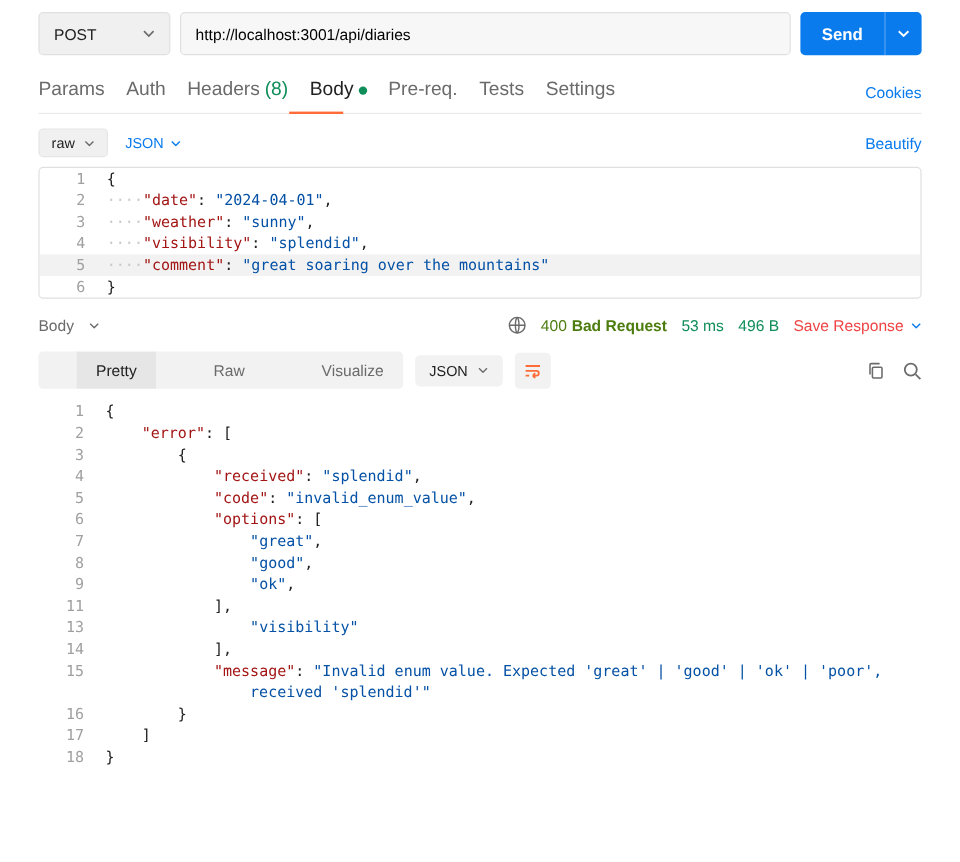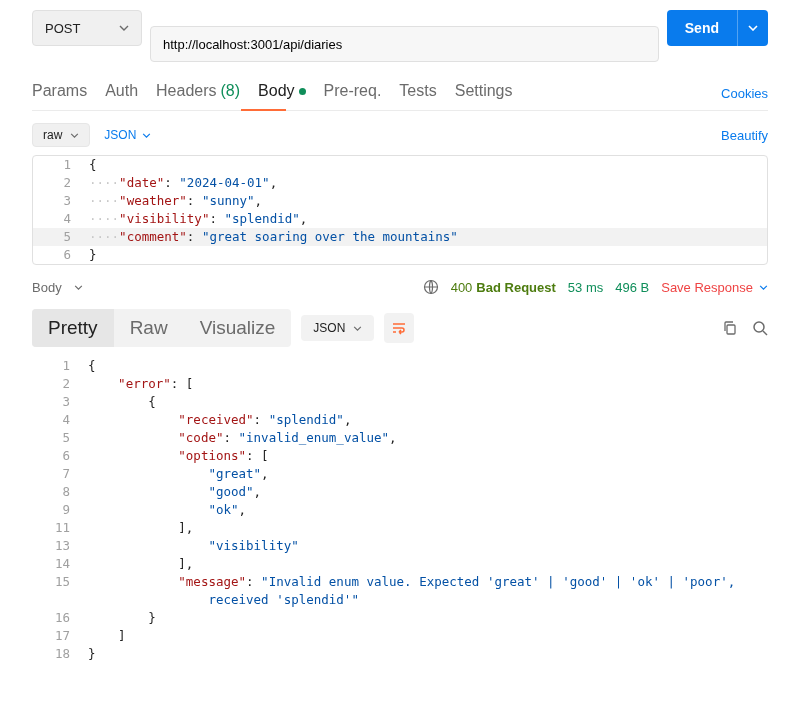--- a/index.html
+++ b/index.html
@@ -1,21 +1,21 @@
 <!DOCTYPE html>
 <html><head>
 <meta charset="utf-8">
 <style>
 * { box-sizing: border-box; margin: 0; padding: 0; }
 body { font-family: -apple-system, BlinkMacSystemFont, "Segoe UI", sans-serif; font-size: 13px; color: #212121; background: #fff; width: 800px; }
 .container { padding: 10px 32px; }
 
 .request-row { display: flex; gap: 8px; align-items: stretch; margin-bottom: 14px; }
 .method-select { display: flex; align-items: center; padding: 0 12px; background: #f0f0f0; border: 1px solid #e0e0e0; border-radius: 4px; width: 110px; justify-content: space-between; cursor: pointer; height: 36px; }
-.url-input { flex: 1; border: 1px solid #e0e0e0; border-radius: 4px; background: #f7f7f7; padding: 0 12px; height: 36px; font-size: 13px; margin-top: 16px; }
+.url-input { flex: 1; border: 1px solid #e0e0e0; border-radius: 4px; background: #f7f7f7; padding: 0 12px; height: 36px; font-size: 13px; }
 .send-btn { display: flex; align-items: center; background: #097bed; color: #fff; border-radius: 4px; height: 36px; cursor: pointer; }
 .send-btn .lbl { padding: 0 18px; font-weight: 600; font-size: 14px; }
 .send-btn .split { border-left: 1px solid rgba(255,255,255,.3); padding: 0 10px; height: 100%; display: flex; align-items: center; }
 
 .tabs-row { display: flex; align-items: center; gap: 18px; border-bottom: 1px solid #ebebeb; position: relative; }
 .tab { padding: 6px 0 10px; color: #6b6b6b; cursor: pointer; font-size: 16px; display: flex; align-items: center; gap: 4px; }
 .tab.active { color: #212121; }
 .tab-underline { position: absolute; bottom: -1px; height: 2px; background: #ff6c37; }
 .badge-count { color: #0f8e5a; }
 .dot-green { width: 7px; height: 7px; border-radius: 50%; background: #0f8e5a; display: inline-block; }
@@ -37,21 +37,21 @@
 .t-dots { color: #c8c8c8; }
 
 .resp-header { display: flex; align-items: center; gap: 12px; padding: 14px 0 8px; color: #6b6b6b; font-size: 13px; }
 .resp-header .spacer { flex: 1; }
 .status-bad { color: #4d7c0f; }
 .status-ok { color: #0f8e5a; }
 .save-resp { color: #ef4444; display: flex; align-items: center; gap: 6px; cursor: pointer; }
 
 .resp-toolbar { display: flex; align-items: center; gap: 10px; padding: 6px 0 10px; }
 .pill-group { display: flex; background: #f2f2f2; border-radius: 4px; overflow: hidden; }
-.pill { padding: 8px 16px; color: #6b6b6b; cursor: pointer; font-size: 19px; }
+.pill { padding: 8px 16px; color: #6b6b6b; cursor: pointer; font-size: 13px; margin-left: 32px; }
 .pill.active { background: #e6e6e6; color: #212121; font-weight: 500; }
 .sel-box { display: flex; align-items: center; gap: 8px; background: #f2f2f2; border-radius: 4px; padding: 6px 12px; cursor: pointer; font-size: 12px; }
 .icon-box { width: 30px; height: 30px; background: #f2f2f2; border-radius: 4px; display: flex; align-items: center; justify-content: center; cursor: pointer; }
 .right-icons { margin-left: auto; display: flex; gap: 14px; color: #6b6b6b; }
 .ricon { cursor: pointer; }
 
 .chev { display: inline-block; }
 svg { display: block; }
 </style>
 </head>

